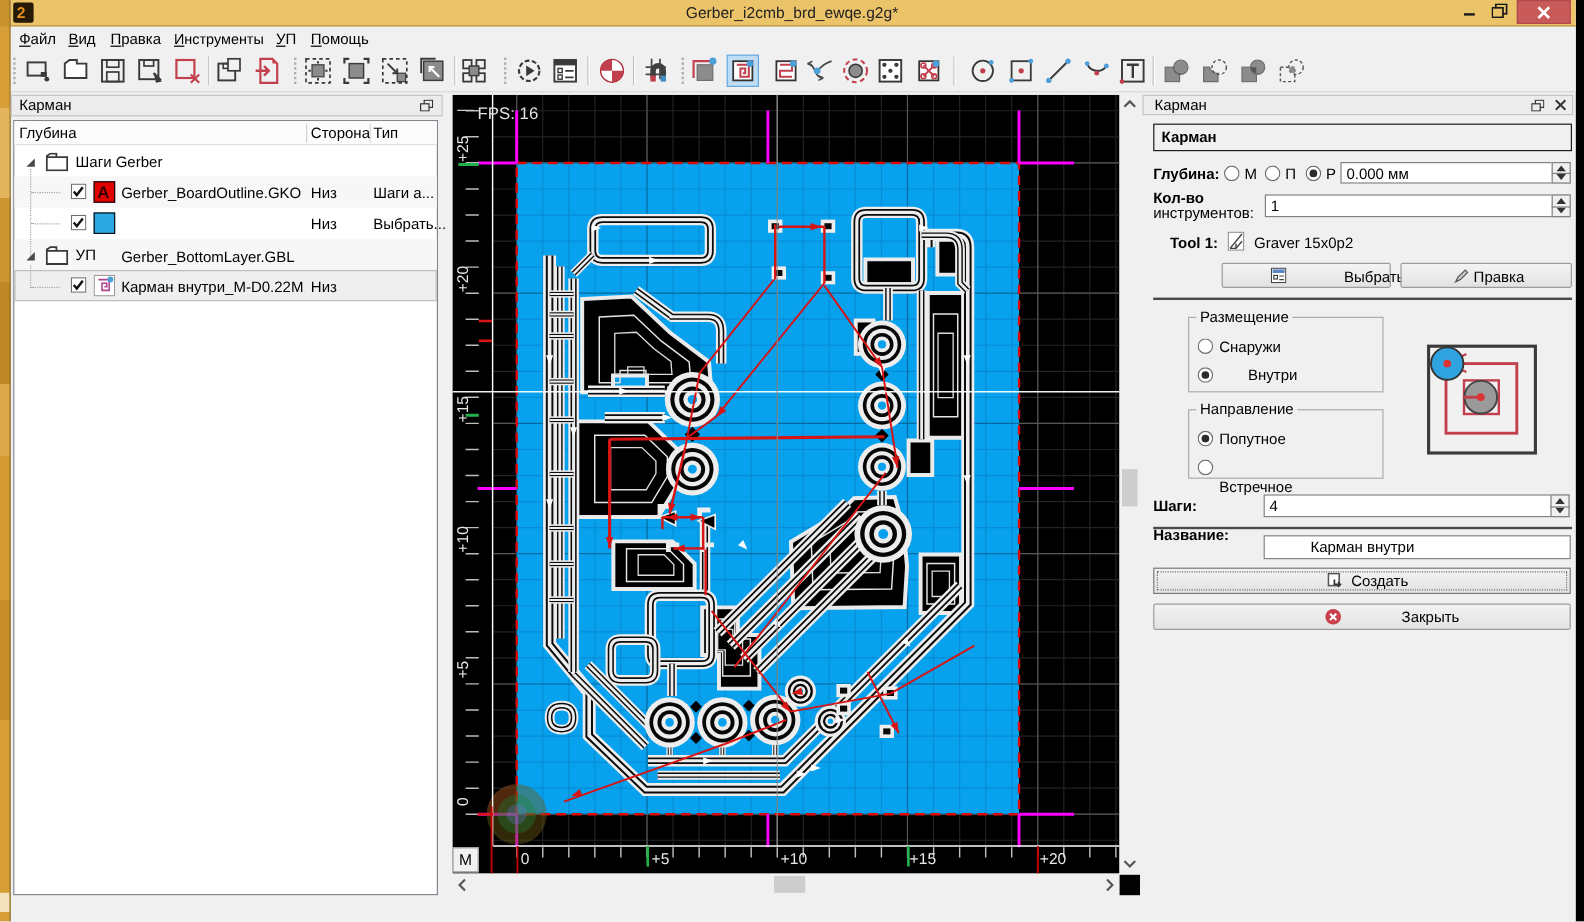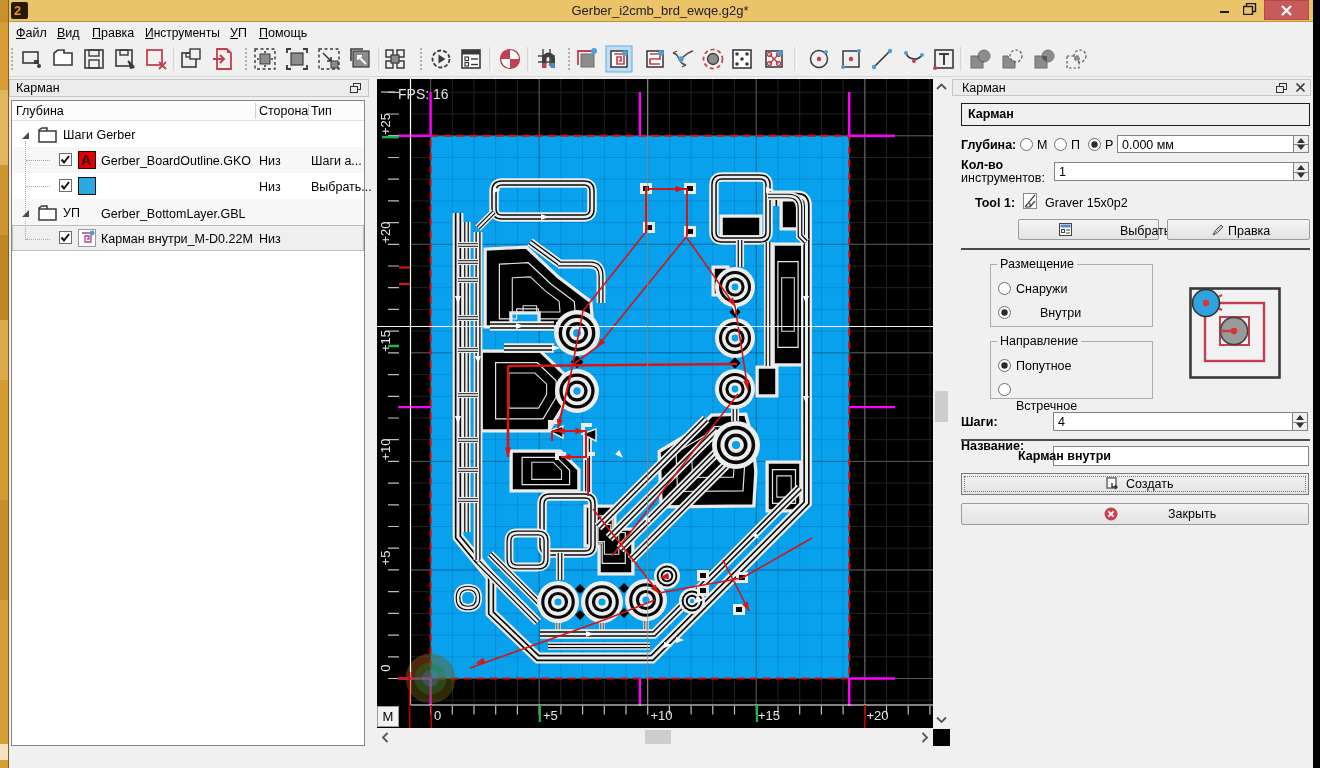--- a/index.html
+++ b/index.html
@@ -833,21 +833,21 @@
 <div class="abs" style="left:1292px;top:422px;width:16px;height:1px;background:#828282;"></div>
 <svg class="abs" style="left:1296px;top:415px;" width="8" height="5" viewBox="0 0 8 5">
     <path d="M0,5 L4,0 L8,5 Z" fill="#333"></path>
   </svg>
 <svg class="abs" style="left:1296px;top:423px;" width="8" height="5" viewBox="0 0 8 5">
     <path d="M0,0 L4,5 L8,0 Z" fill="#333"></path>
   </svg>
 <div class="abs" style="left:961px;top:439px;width:349px;height:2px;background:#4a4a4a;"></div>
 <div class="abs" style="left:961px;top:439px;font-weight:bold;">Название:</div>
 <div class="abs" style="left:1053px;top:446px;width:256px;height:20px;background:#fff;border:1px solid #828282;"></div>
-<div class="abs" style="left:1018px;top:449px;font-weight:bold;">Карман внутри</div>
+<div class="abs" style="left:1092px;top:449px;">Карман внутри</div>
 <div class="abs" style="left:961px;top:473px;width:348px;height:22px;background:linear-gradient(#F2F2F2,#E3E3E3);border:1px solid #7a7a7a;"></div>
 <div class="abs" style="left:964px;top:476px;width:342px;height:16px;border:1px dotted #777;"></div>
 <svg class="abs" style="left:1106px;top:477px;" width="14" height="14" viewBox="0 0 14 14">
     <rect x="1" y="1" width="9" height="10" fill="#fff" stroke="#555" stroke-width="1.3"></rect>
     <path d="M6,6 V10 H11 M9,8 L11,10 L9,12" fill="none" stroke="#333" stroke-width="1.4"></path>
   </svg>
 <div class="abs" style="left:1126px;top:477px;">Создать</div>
 <div class="abs" style="left:961px;top:503px;width:348px;height:22px;background:linear-gradient(#F2F2F2,#E3E3E3);border:1px solid #9B9B9B;border-radius:2px;"></div>
 <svg class="abs" style="left:1104px;top:507px;" width="14" height="14" viewBox="0 0 14 14">
     <circle cx="7" cy="7" r="6.5" fill="#C9414E"></circle>

